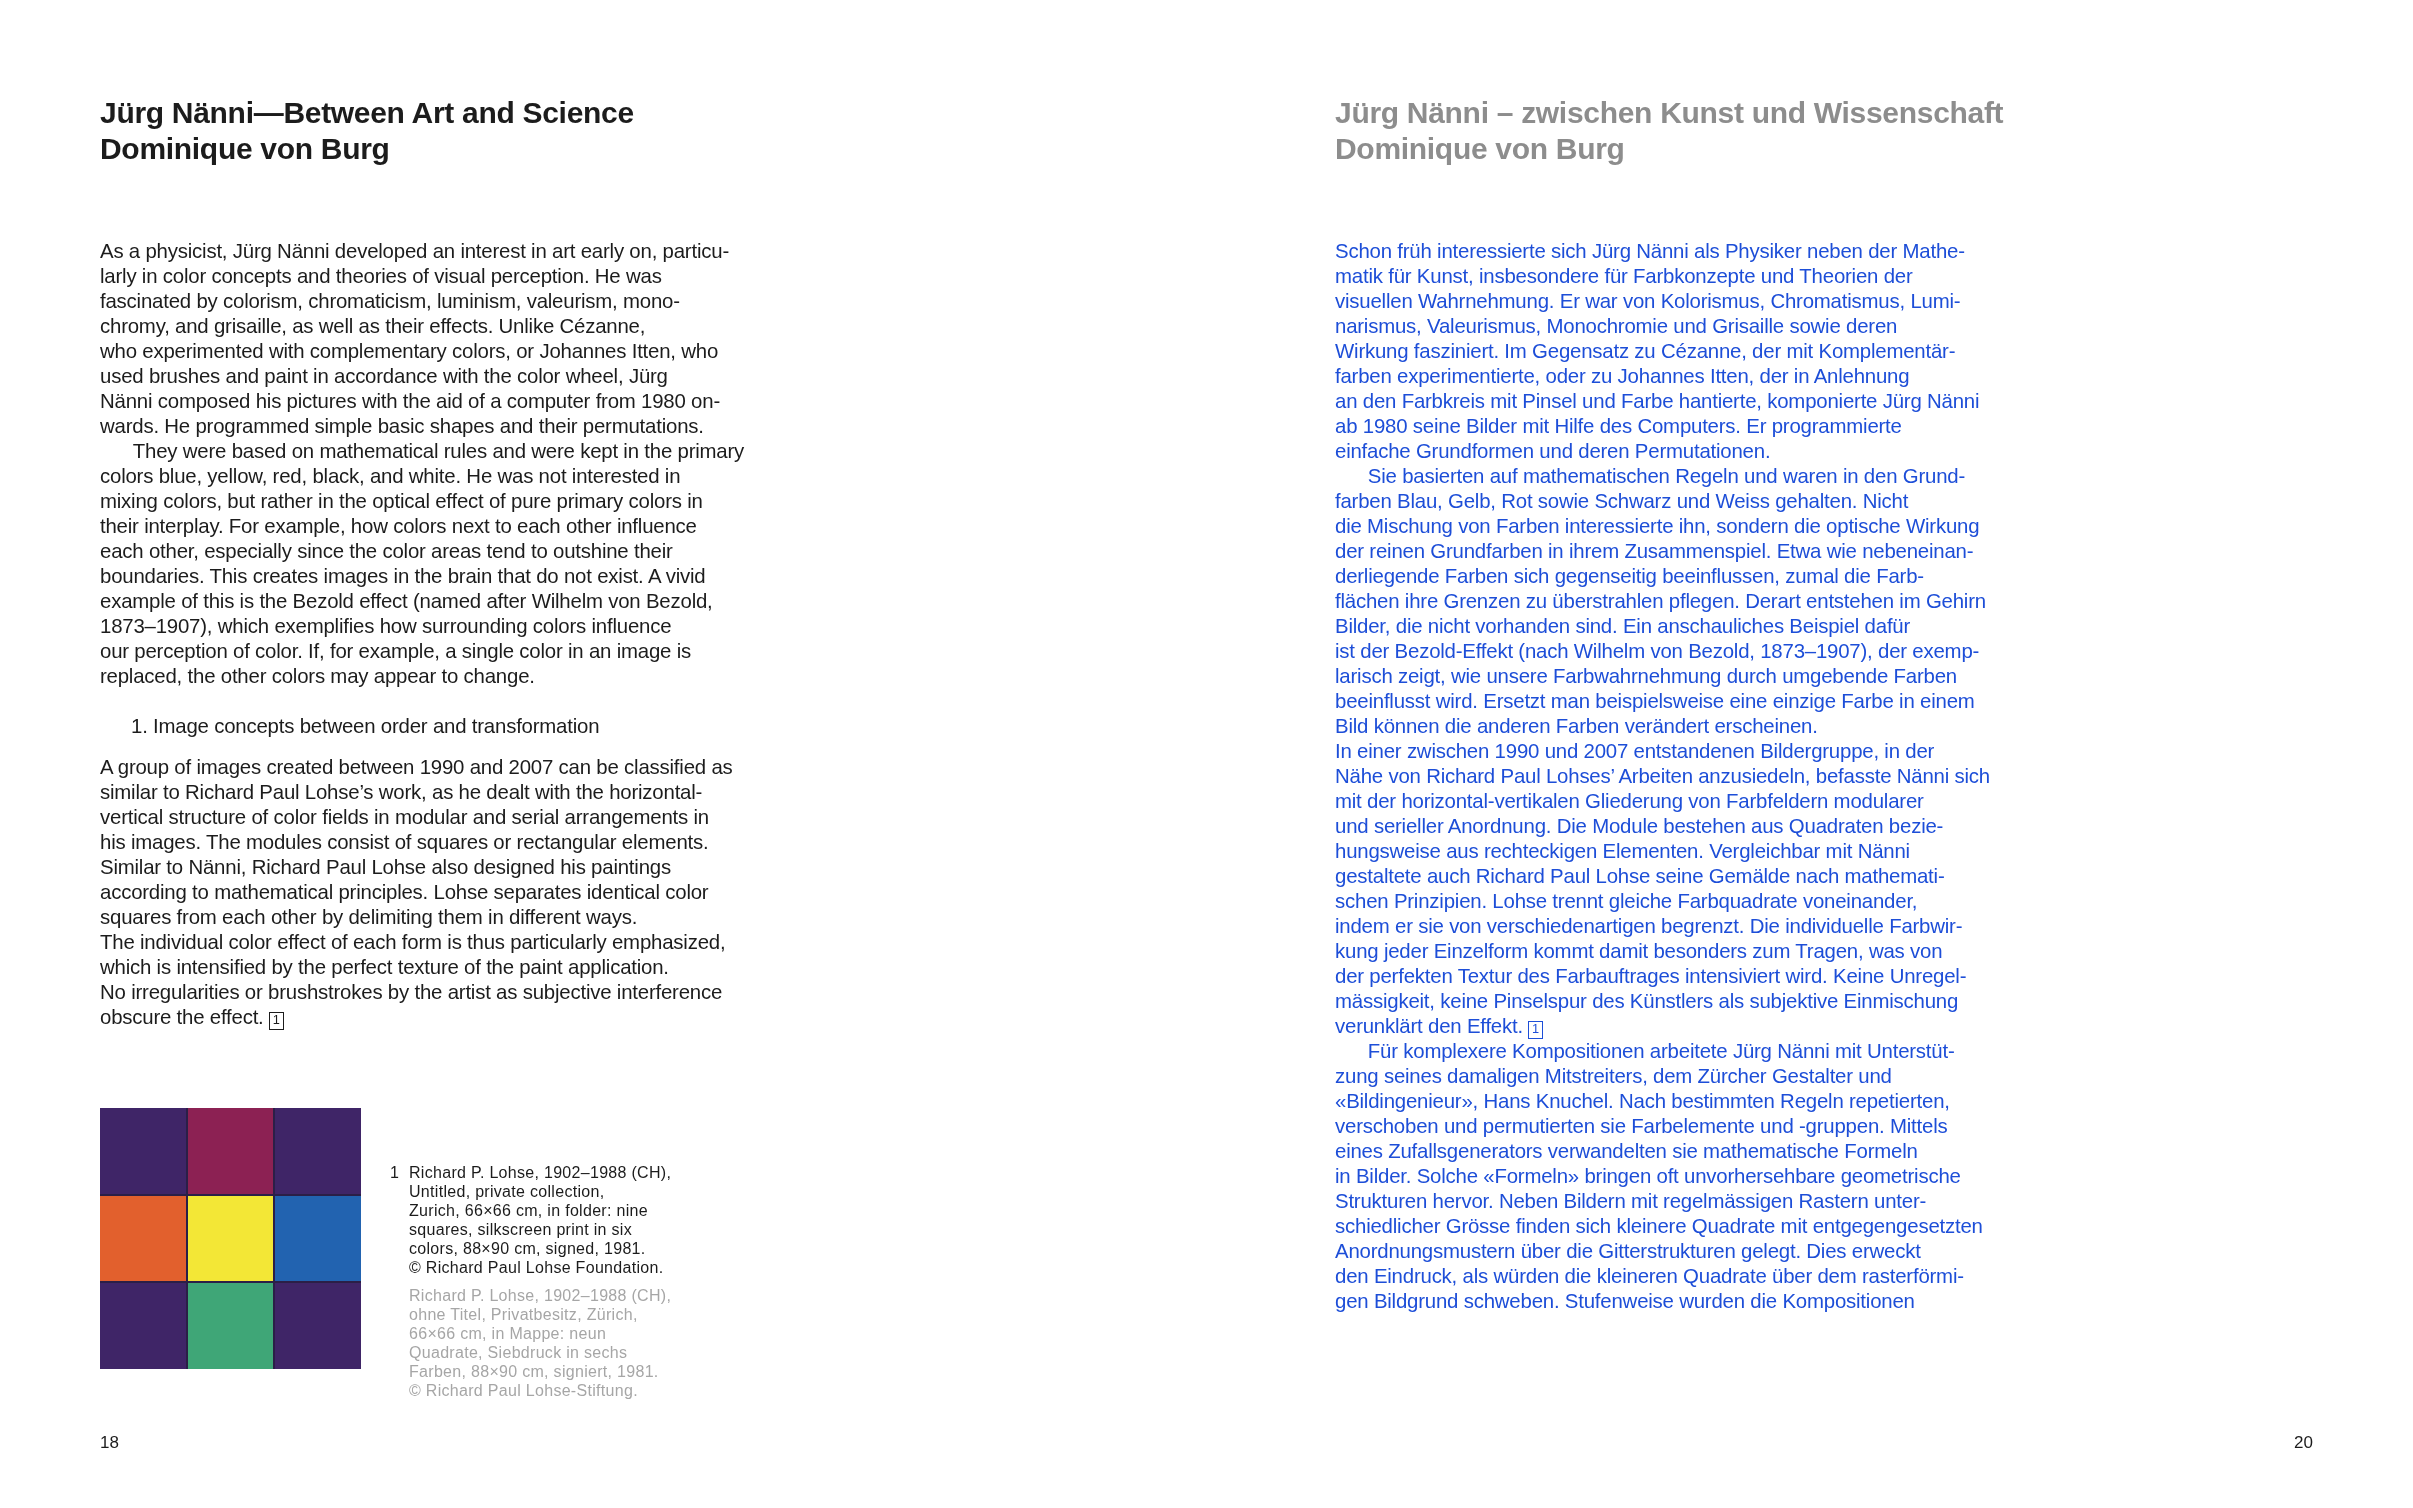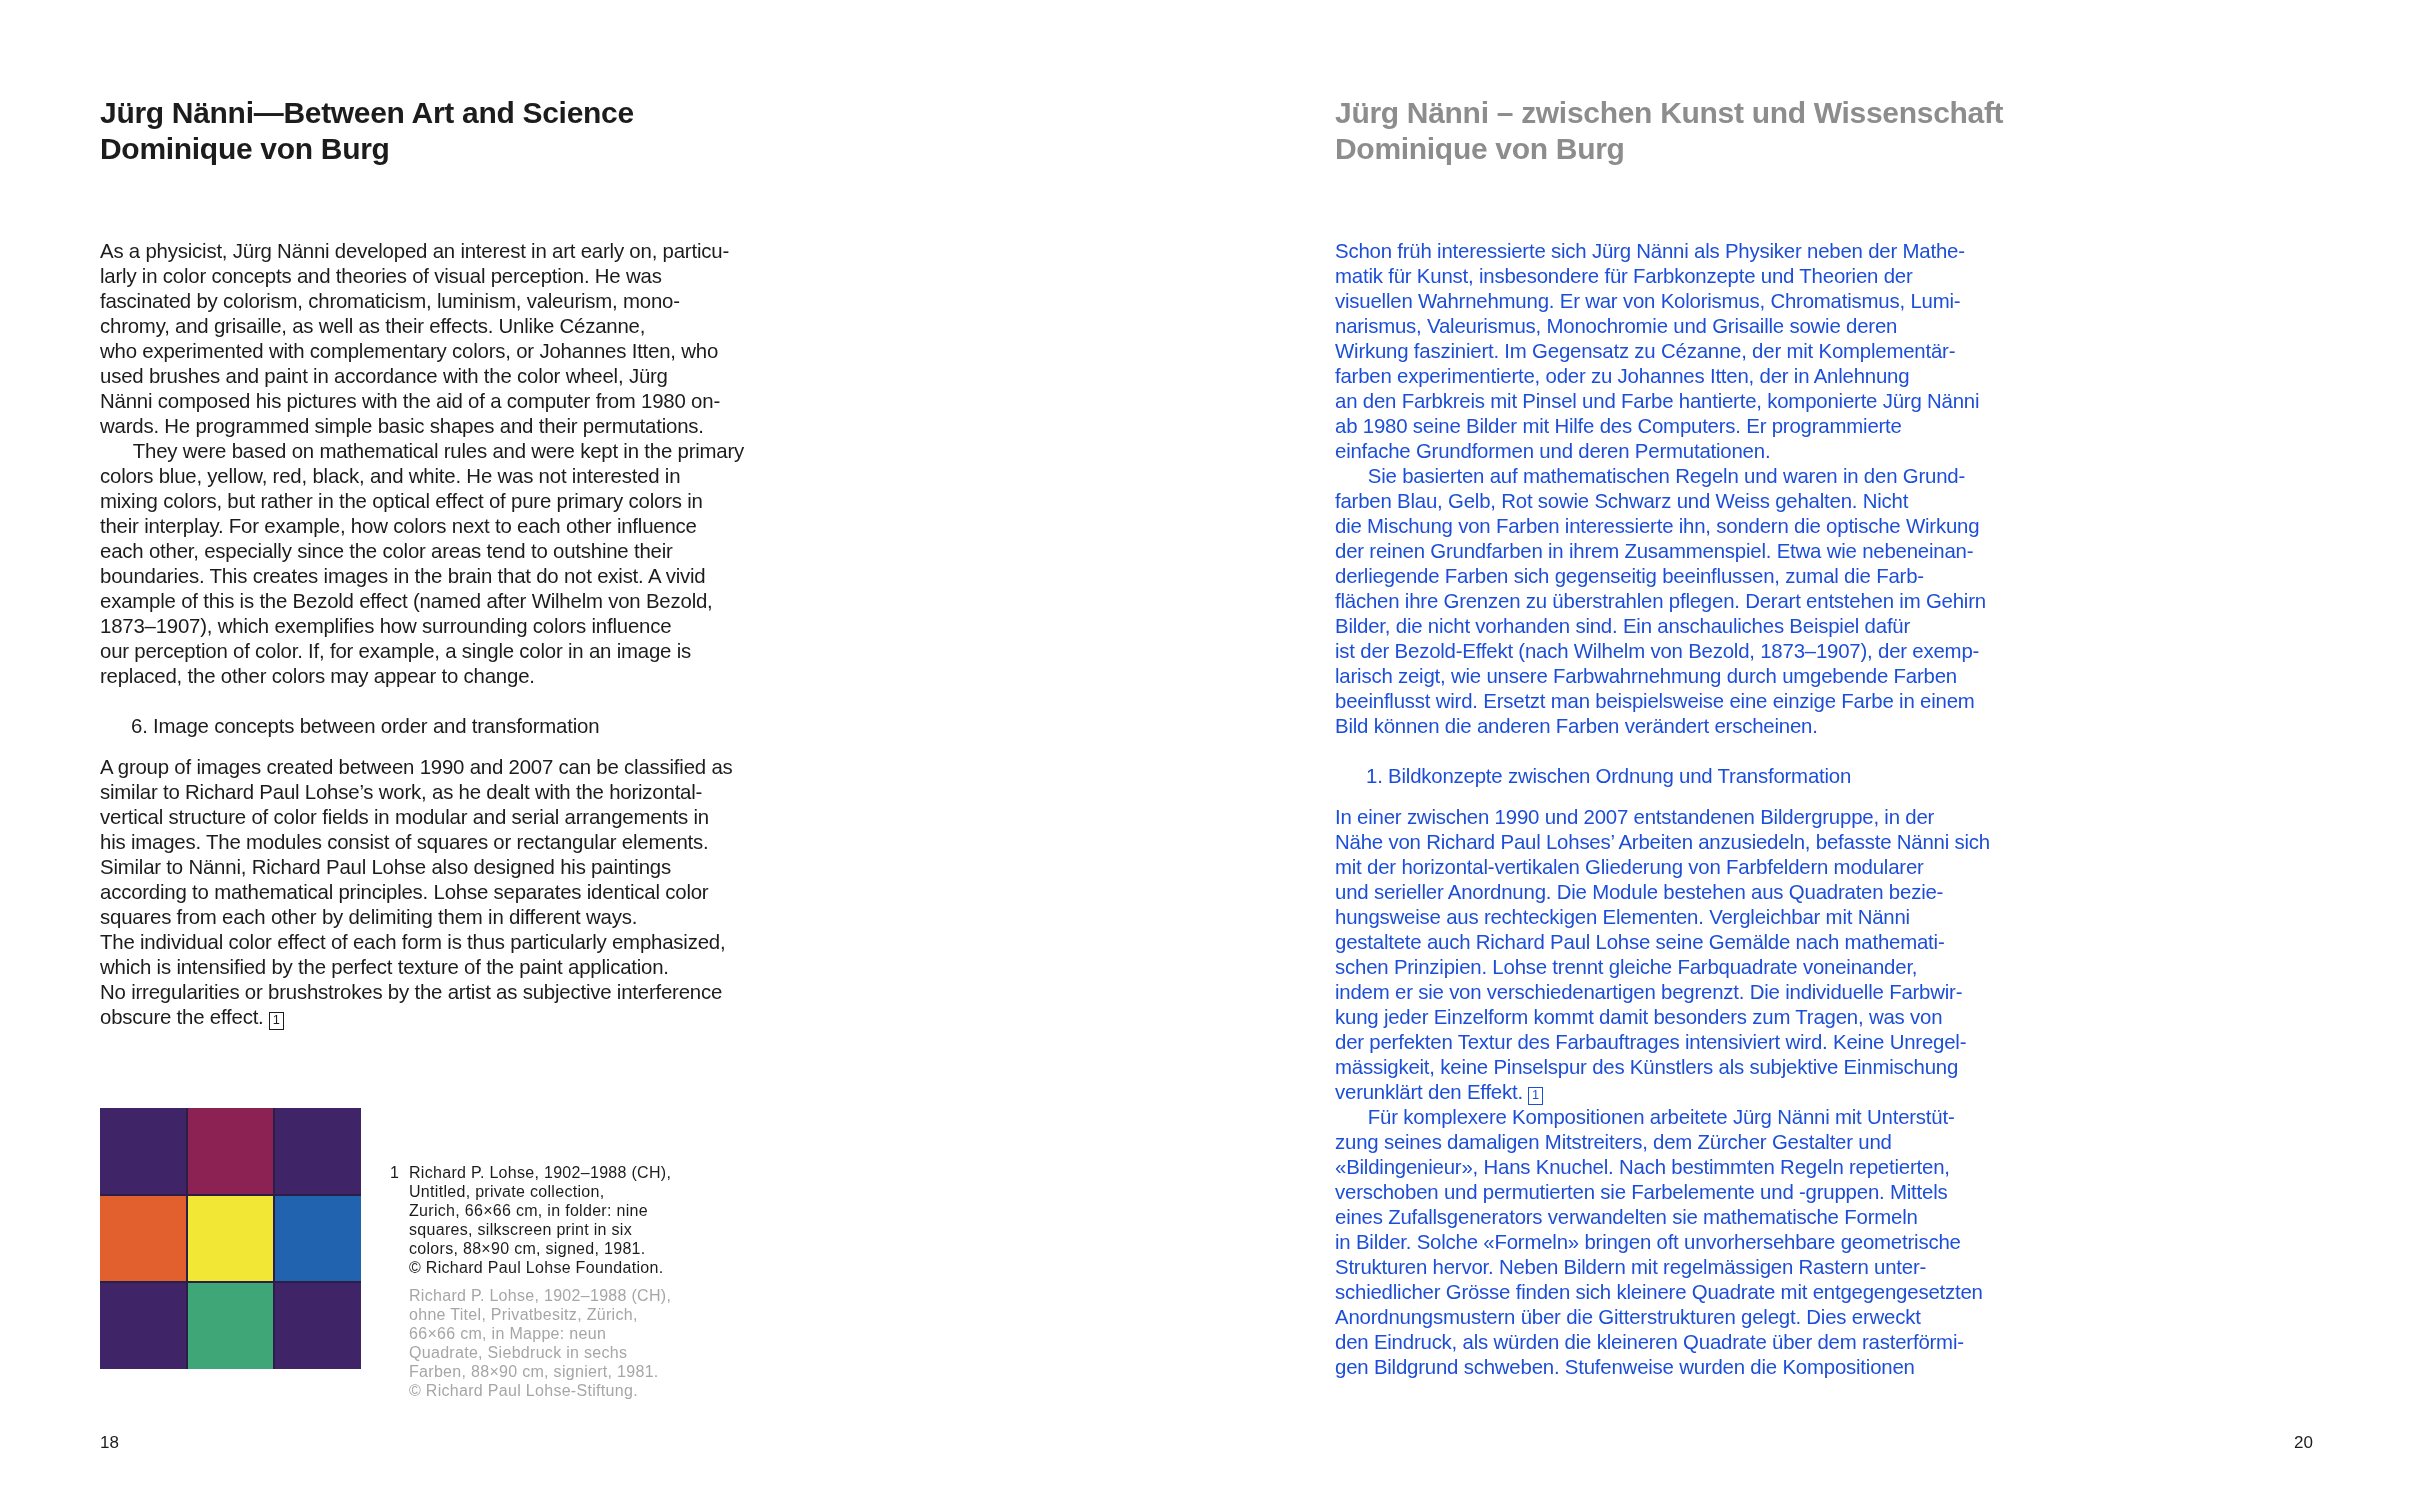--- a/index.html
+++ b/index.html
@@ -61,21 +61,21 @@
       They were based on mathematical rules and were kept in the primary
 colors blue, yellow, red, black, and white. He was not interested in
 mixing colors, but rather in the optical effect of pure primary colors in
 their interplay. For example, how colors next to each other influence
 each other, especially since the color areas tend to outshine their
 boundaries. This creates images in the brain that do not exist. A vivid
 example of this is the Bezold effect (named after Wilhelm von Bezold,
 1873–1907), which exemplifies how surrounding colors influence
 our perception of color. If, for example, a single color in an image is
 replaced, the other colors may appear to change.</div>
-      <div class="heading">6. Image concepts between order and transformation</div>
+      <div class="heading">1. Image concepts between order and transformation</div>
       <div class="para"><span>A group of images created between 1990 and 2007 can be classified as
 similar to Richard Paul Lohse’s work, as he dealt with the horizontal-
 vertical structure of color fields in modular and serial arrangements in
 his images. The modules consist of squares or rectangular elements.
 Similar to Nänni, Richard Paul Lohse also designed his paintings
 according to mathematical principles. Lohse separates identical color
 squares from each other by delimiting them in different ways.
 The individual color effect of each form is thus particularly emphasized,
 which is intensified by the perfect texture of the paint application.
 No irregularities or brushstrokes by the artist as subjective interference
@@ -134,21 +134,20 @@
 farben Blau, Gelb, Rot sowie Schwarz und Weiss gehalten. Nicht
 die Mischung von Farben interessierte ihn, sondern die optische Wirkung
 der reinen Grundfarben in ihrem Zusammenspiel. Etwa wie nebeneinan-
 derliegende Farben sich gegenseitig beeinflussen, zumal die Farb-
 flächen ihre Grenzen zu überstrahlen pflegen. Derart entstehen im Gehirn
 Bilder, die nicht vorhanden sind. Ein anschauliches Beispiel dafür
 ist der Bezold-Effekt (nach Wilhelm von Bezold, 1873–1907), der exemp-
 larisch zeigt, wie unsere Farbwahrnehmung durch umgebende Farben
 beeinflusst wird. Ersetzt man beispielsweise eine einzige Farbe in einem
 Bild können die anderen Farben verändert erscheinen.</div>
-      <div class="heading">1. Bildkonzepte zwischen Ordnung und Transformation</div>
       <div class="para"><span>In einer zwischen 1990 und 2007 entstandenen Bildergruppe, in der
 Nähe von Richard Paul Lohses’ Arbeiten anzusiedeln, befasste Nänni sich
 mit der horizontal-vertikalen Gliederung von Farbfeldern modularer
 und serieller Anordnung. Die Module bestehen aus Quadraten bezie-
 hungsweise aus rechteckigen Elementen. Vergleichbar mit Nänni
 gestaltete auch Richard Paul Lohse seine Gemälde nach mathemati-
 schen Prinzipien. Lohse trennt gleiche Farbquadrate voneinander,
 indem er sie von verschiedenartigen begrenzt. Die individuelle Farbwir-
 kung jeder Einzelform kommt damit besonders zum Tragen, was von
 der perfekten Textur des Farbauftrages intensiviert wird. Keine Unregel-

